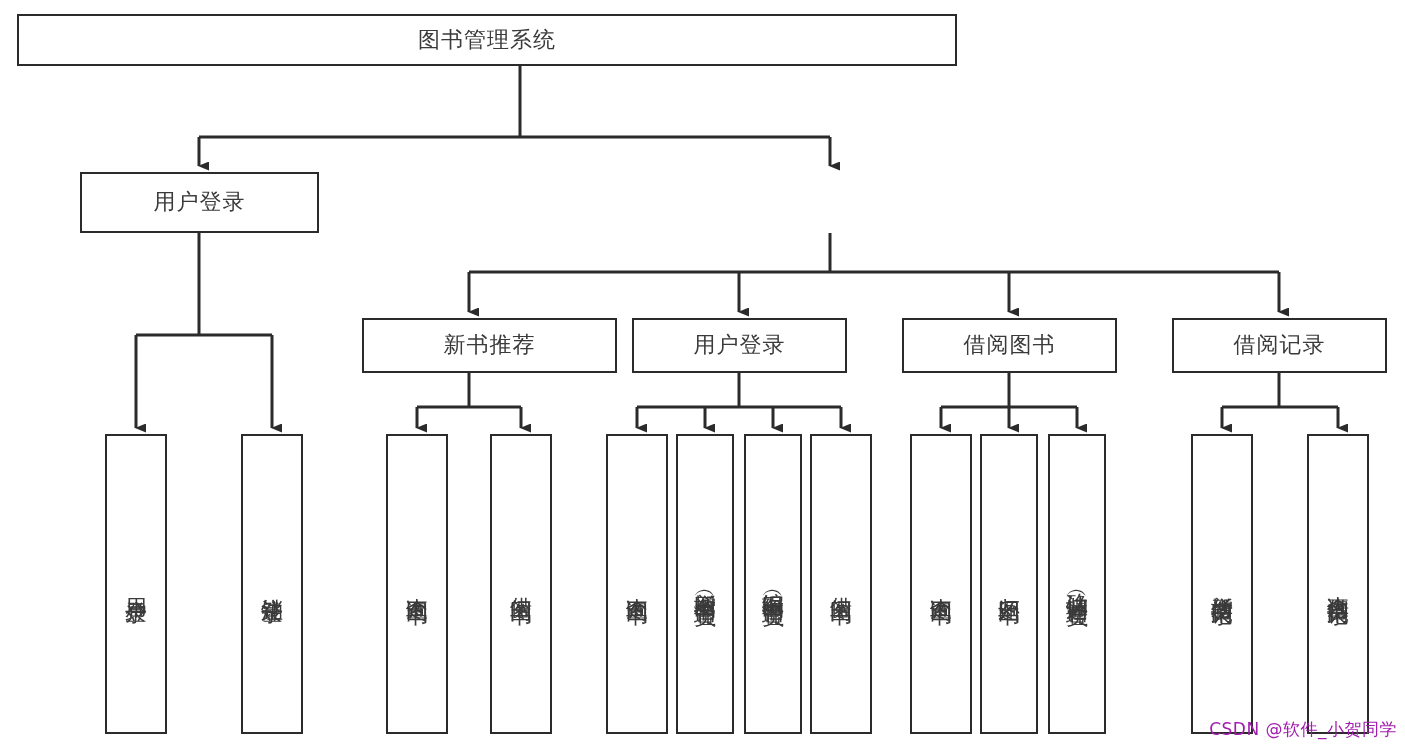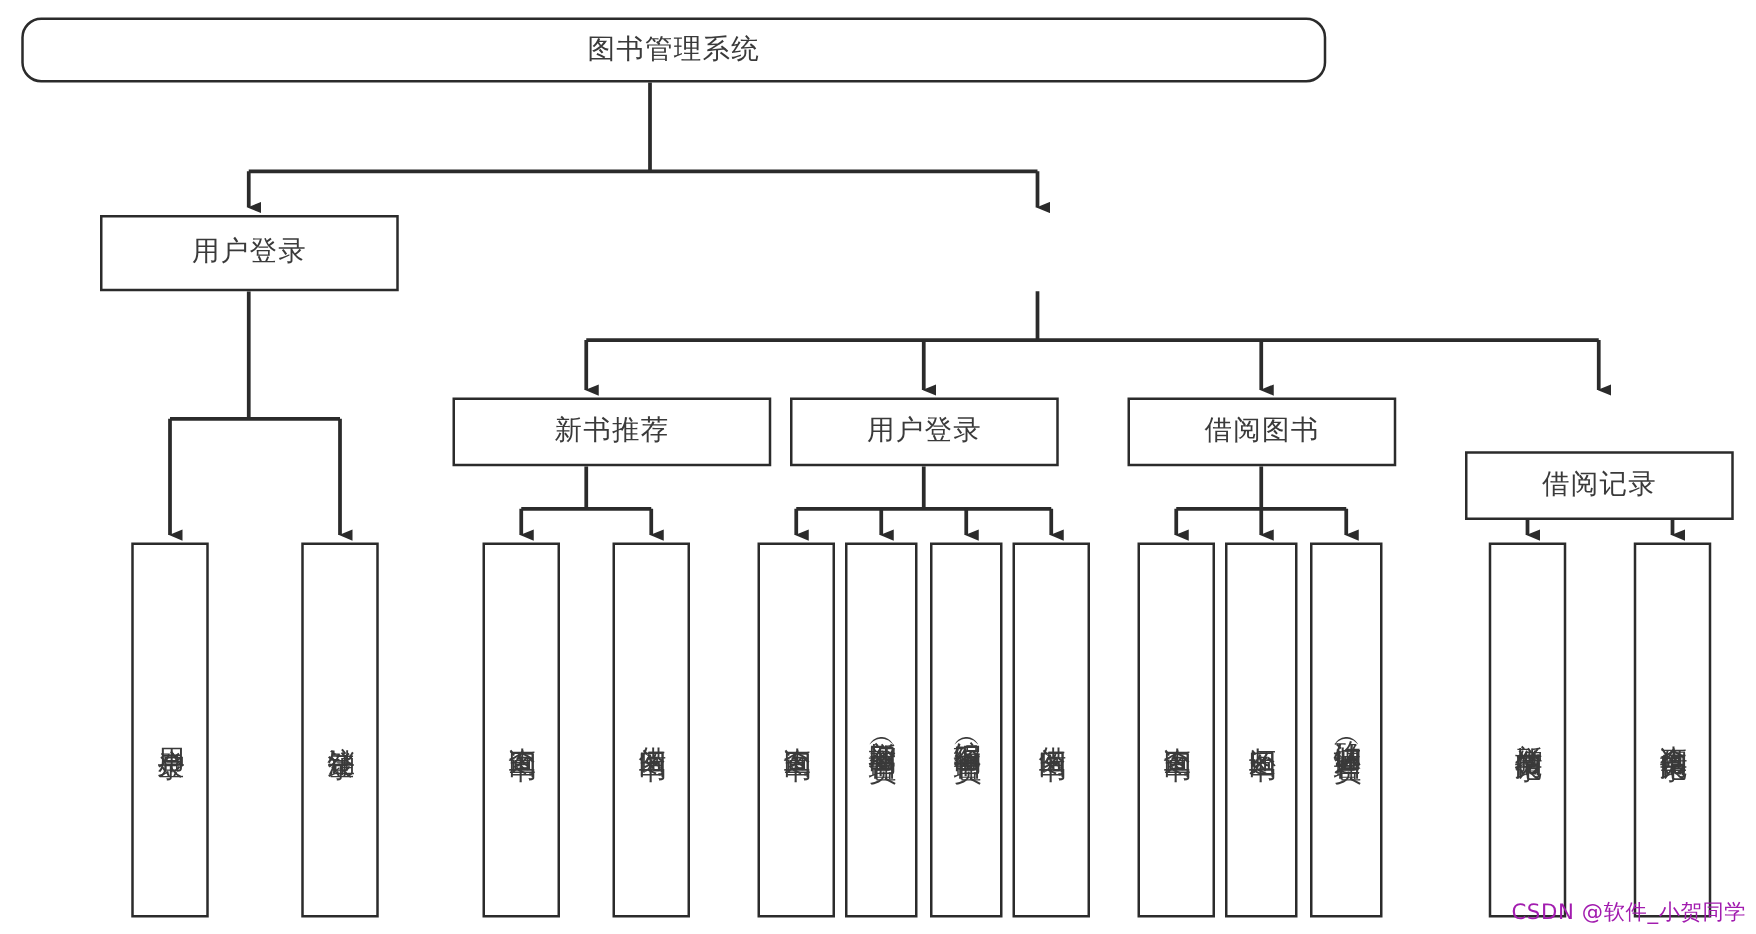--- a/index.html
+++ b/index.html
@@ -118,38 +118,38 @@
       <path d="M 1077 407 L 1077 428" marker-end="url(#arrowhead)"></path>
 
       <path d="M 1279 373 L 1279 407"></path>
       <path d="M 1222 407 L 1338 407"></path>
       <path d="M 1222 407 L 1222 428" marker-end="url(#arrowhead)"></path>
       <path d="M 1338 407 L 1338 428" marker-end="url(#arrowhead)"></path>
 
     </g>
   </svg>
 
-  <div class="node horiz" style="left:17px; top:14px; width:1044px; height:52px;border-radius:16px;">
+  <div class="node horiz" style="left:17px; top:14px; width:940px; height:52px;">
     <span>图书管理系统</span>
   </div>
 
   <div class="node horiz" style="left:80px; top:172px; width:239px; height:61px;">
     <span>用户登录</span>
   </div>
 
   <div class="node horiz" style="left:362px; top:318px; width:255px; height:55px;justify-content:center;">
     <span>新书推荐</span>
   </div>
   <div class="node horiz" style="left:632px; top:318px; width:215px; height:55px;">
     <span>用户登录</span>
   </div>
   <div class="node horiz" style="left:902px; top:318px; width:215px; height:55px;">
     <span>借阅图书</span>
   </div>
-  <div class="node horiz" style="left:1172px; top:318px; width:215px; height:55px;margin-top:43px;">
+  <div class="node horiz" style="left:1172px; top:318px; width:215px; height:55px;">
     <span>借阅记录</span>
   </div>
 
   <div class="node vert" style="left:105px; top:434px; width:62px; height:300px;">
     <span class="vtext">用户登录</span>
   </div>
   <div class="node vert" style="left:241px; top:434px; width:62px; height:300px;">
     <span class="vtext">注销登录</span>
   </div>
 

